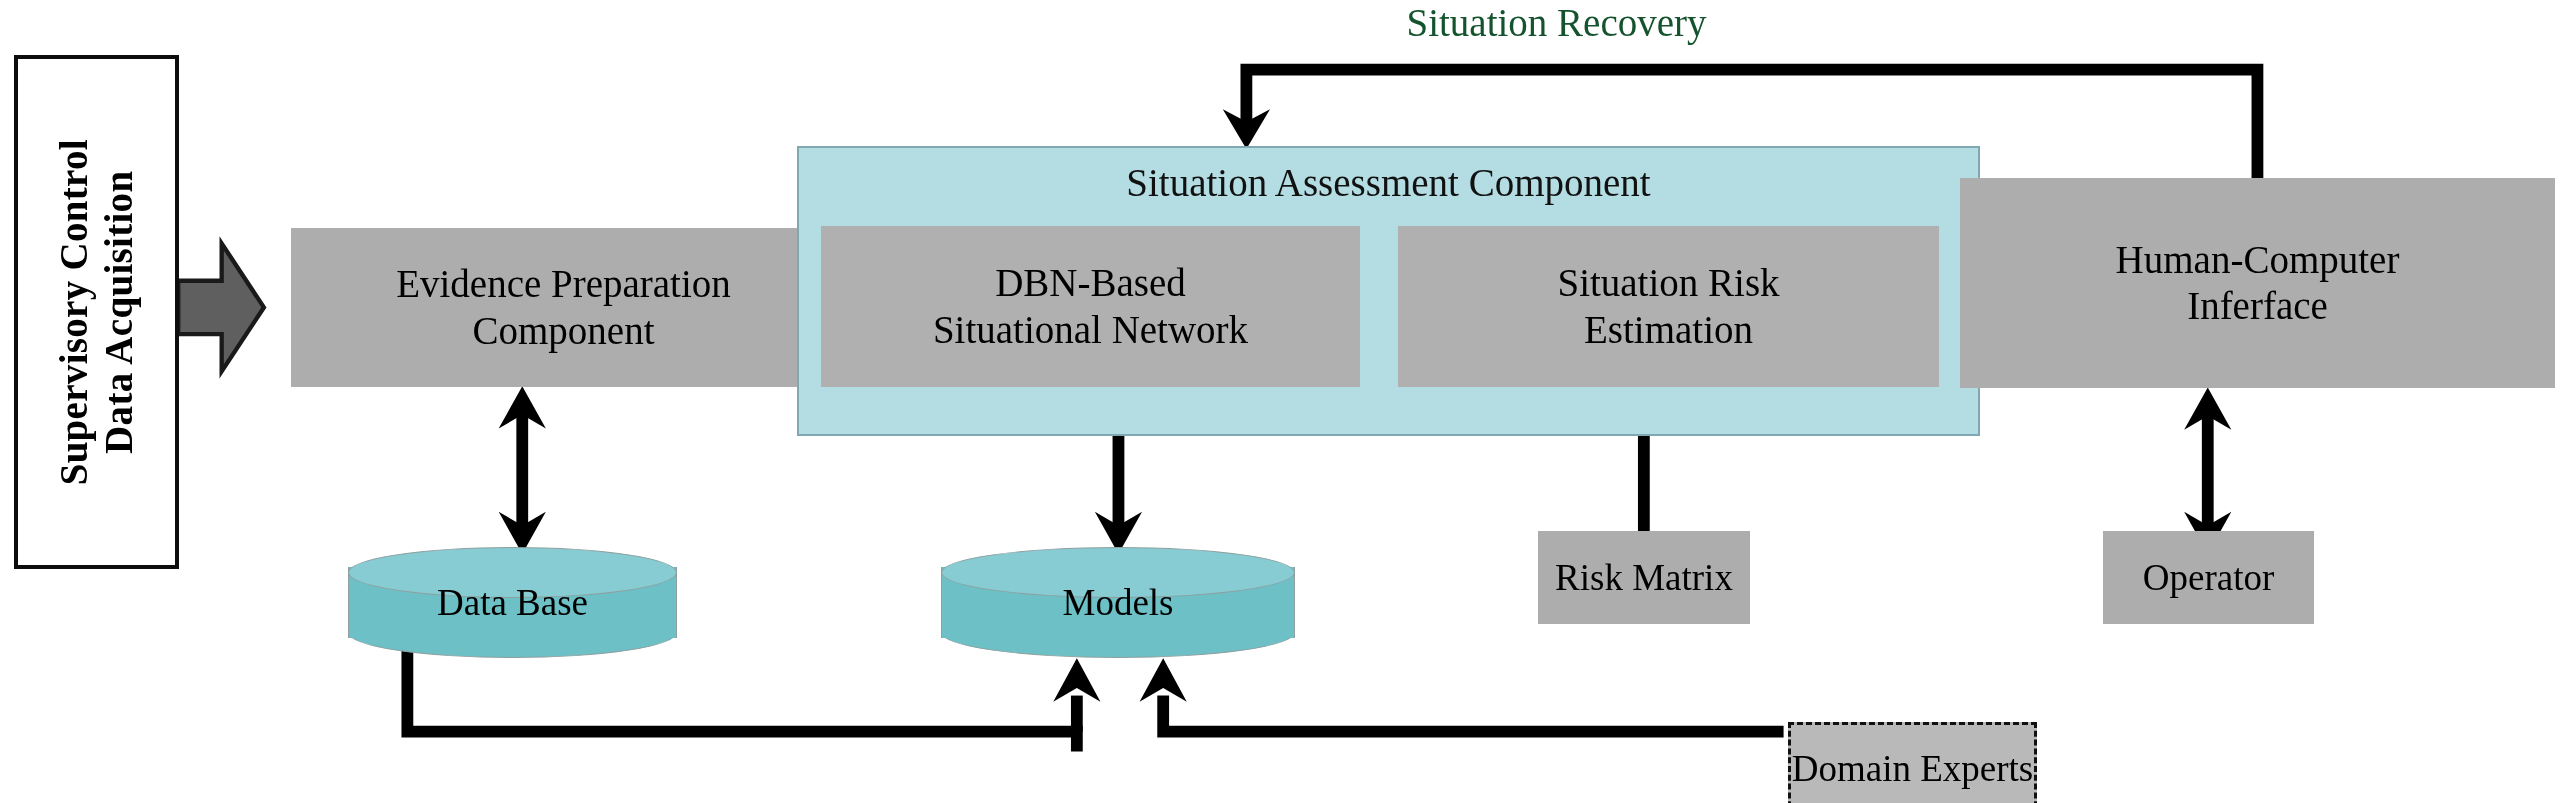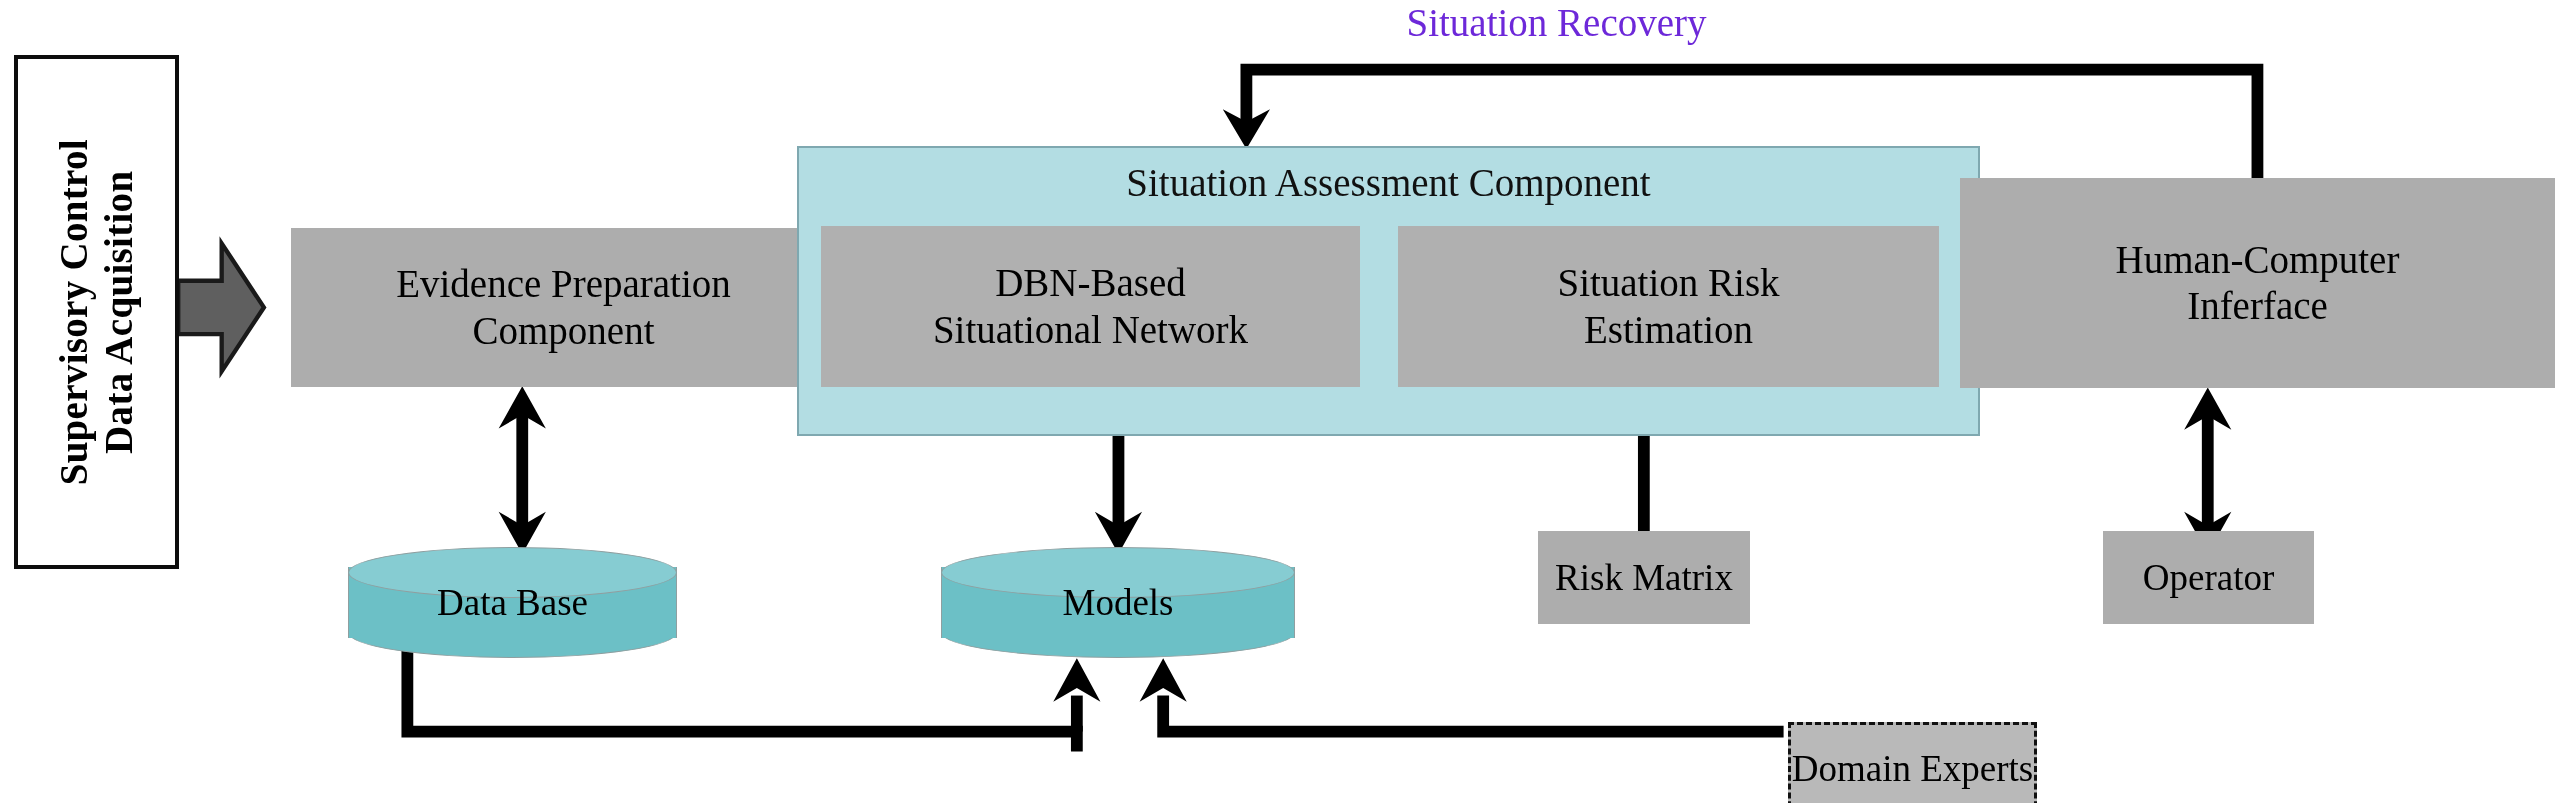--- a/index.html
+++ b/index.html
@@ -62,21 +62,21 @@
     background:#6cc0c6;border:1.9px solid #8f9fa0;box-sizing:border-box;
   }
   .cyl .lbl{
     position:absolute;left:0;right:0;top:0;bottom:0;
     display:flex;align-items:center;justify-content:center;
     font-size:37px;color:#000;z-index:3;
   }
   #database{left:348px;top:547px;width:329px;height:111px;}
   #models{left:941px;top:547px;width:354px;height:111px;}
 
-  .sr-label{position:absolute;left:1339px;top:0px;width:435px;font-size:39px;color:#6d28d9;text-align:center;}
+  .sr-label{position:absolute;left:1339px;top:0px;width:435px;font-size:39px;color:#14532d;text-align:center;}
 </style>
 </head>
 <body>
 
 <div id="stage">
 
   <svg id="svglayer" viewBox="0 0 4146 1293">
     <defs>
       <marker id="ah" markerWidth="10" markerHeight="10" refX="7.2" refY="3.6" orient="auto" markerUnits="strokeWidth">
         <path d="M0,0 L8,3.6 L0,7.2 L1.9,3.6 Z" fill="#000"></path>

